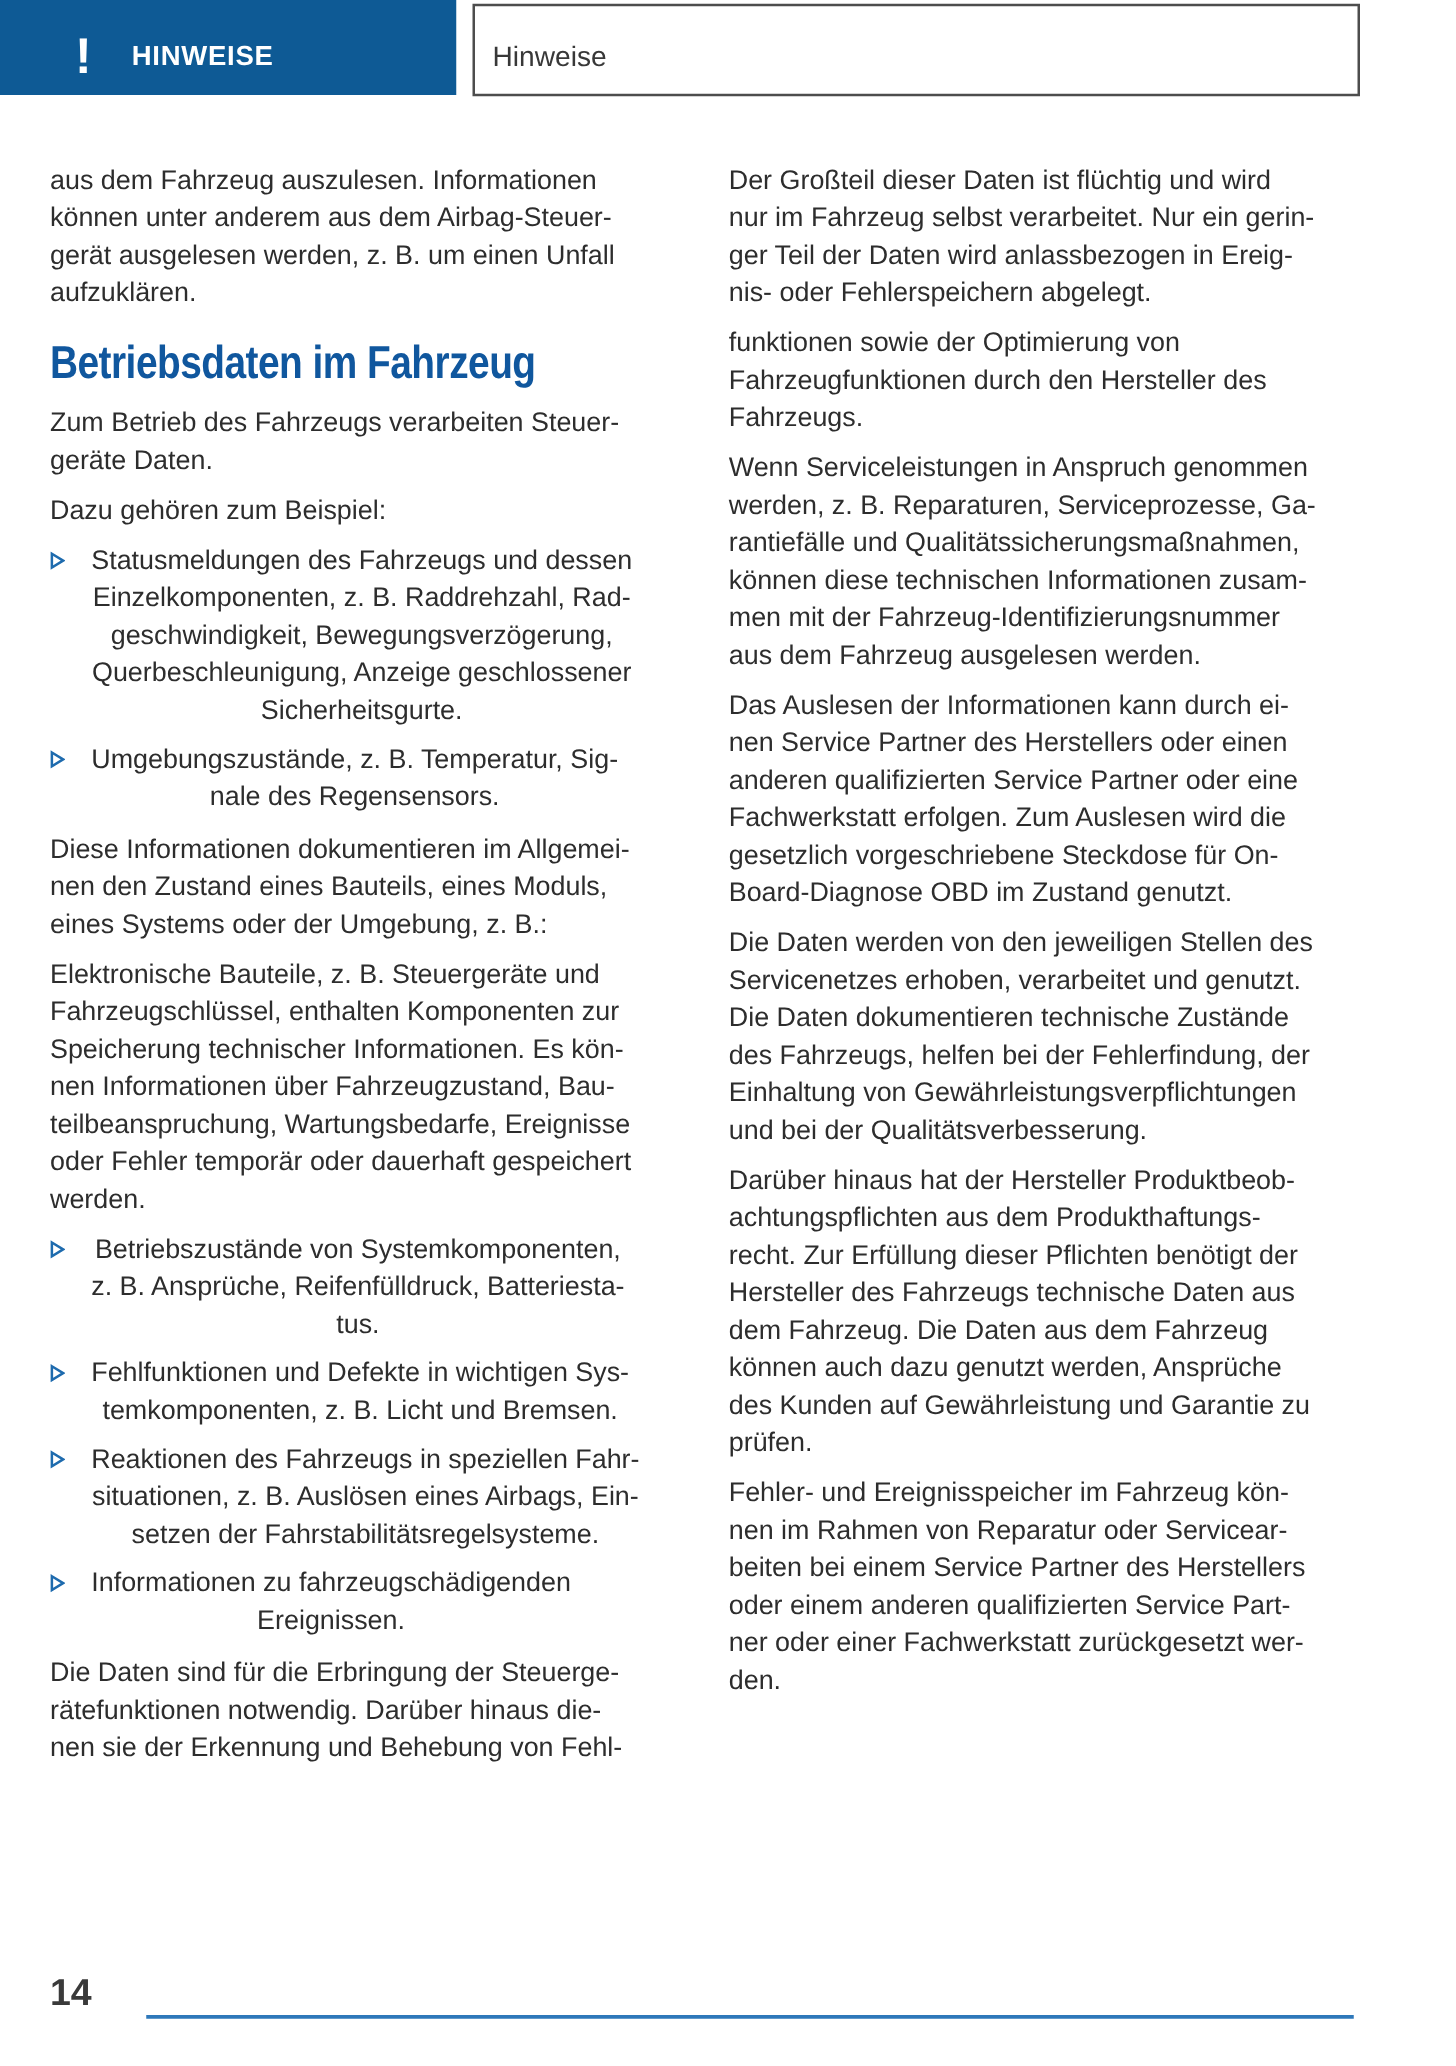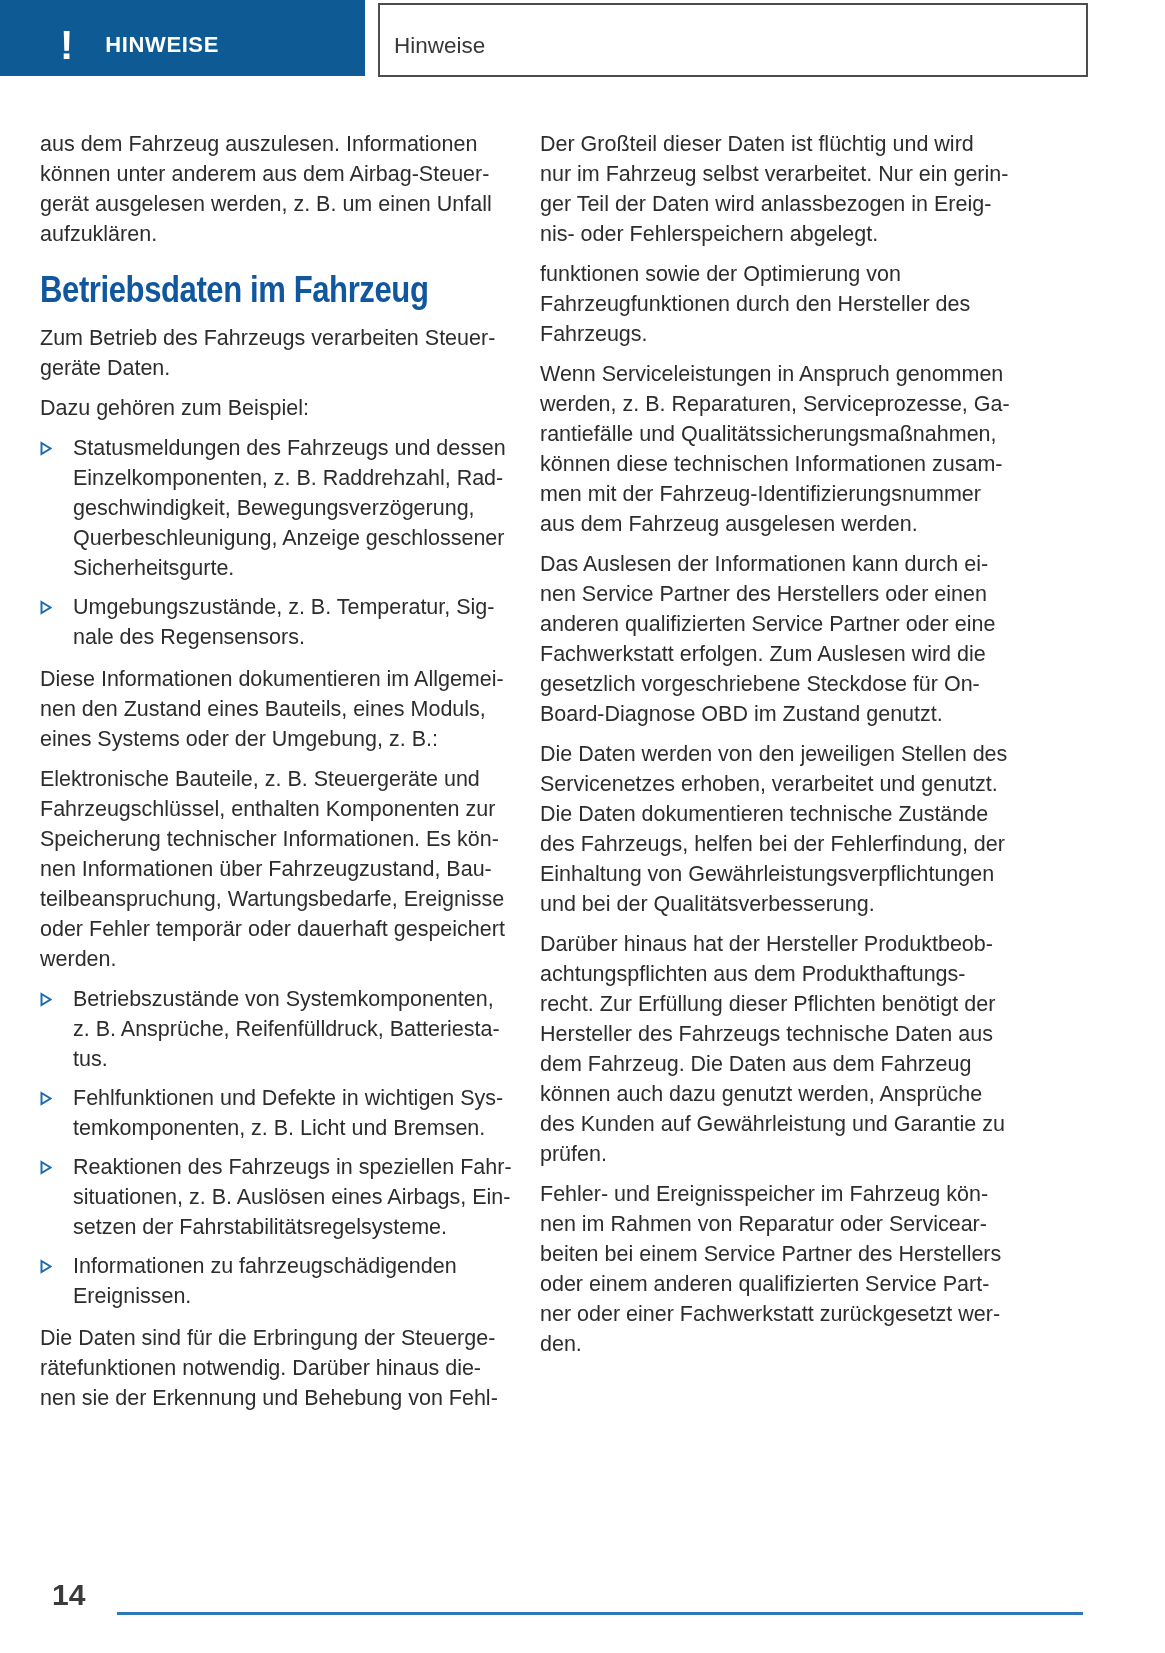--- a/index.html
+++ b/index.html
@@ -34,45 +34,45 @@
     display:flex;align-items:center;
     padding:12px 0 0 14px;
   }
   .chapter-title{
     font-size:22.5px;color:#383838;
   }
 
   
   .columns{
     position:absolute;left:40px;top:129px;width:1046px;
-    display:flex;
+    display:flex;gap:43px;
   }
   .col{width:500px;flex:none;}
   .col p{
     margin:0 0 10px 0;
     font-size:21.5px;line-height:30px;
     white-space:pre-line;
   }
   .col h2{
     margin:20px 0 12px 0;
     font-size:37px;line-height:42px;
     letter-spacing:-0.5px;
     color:#10579e;font-weight:bold;
     transform:scaleX(0.84);transform-origin:0 50%;
     white-space:nowrap;
   }
   .bullets{margin:3px 0 12px 0;}
   .bullet-item{display:flex;margin:0 0 9px 0;}
   .bullet-item:last-child{margin-bottom:0;}
   .marker{width:33px;flex:none;padding-top:8px;}
-  .bullet-text{margin:0 !important;}
+  .bullet-text{margin:0 !important;text-align:center;}
 
   
   .page-num{
-    position:absolute;left:52px;top:1580px;
+    position:absolute;left:40px;top:1580px;
     font-size:30px;font-weight:bold;color:#3a3a3a;line-height:1;
   }
   .footer-rule{
     position:absolute;left:117px;top:1612px;width:966px;height:2.5px;
     background:#2e78ba;
   }
 </style>
 </head>
 <body>
 

